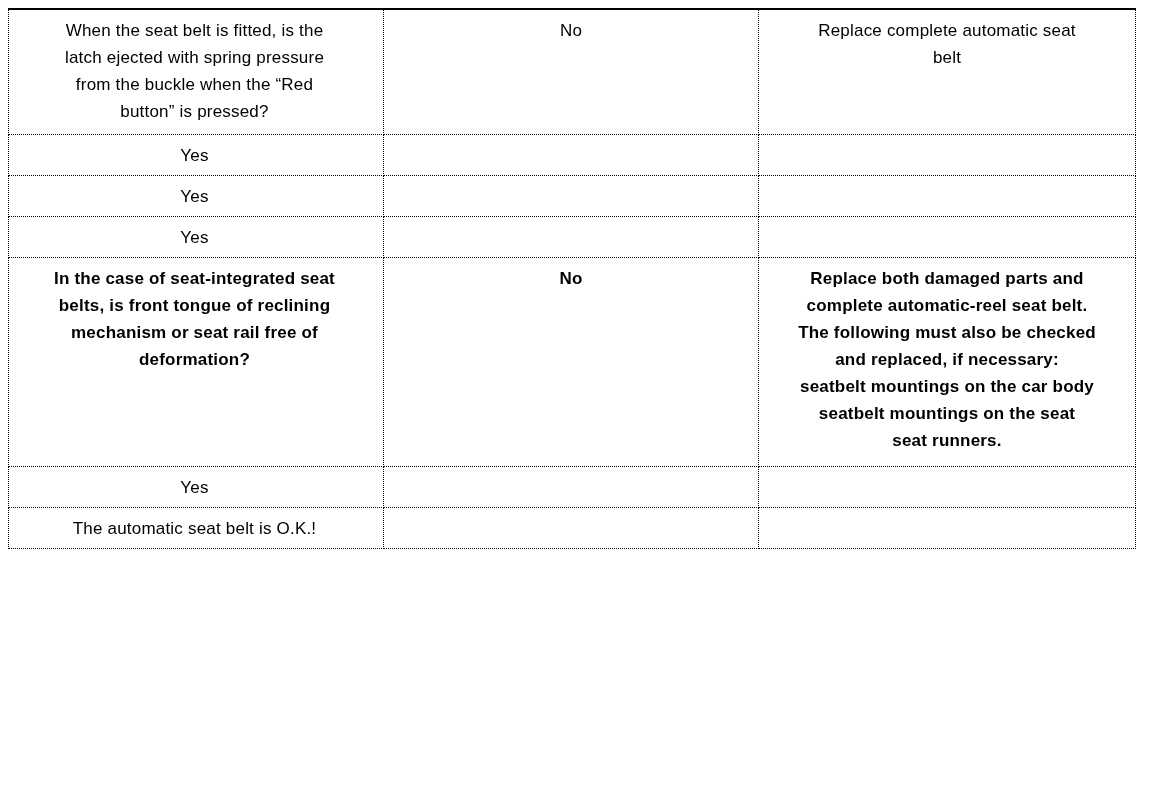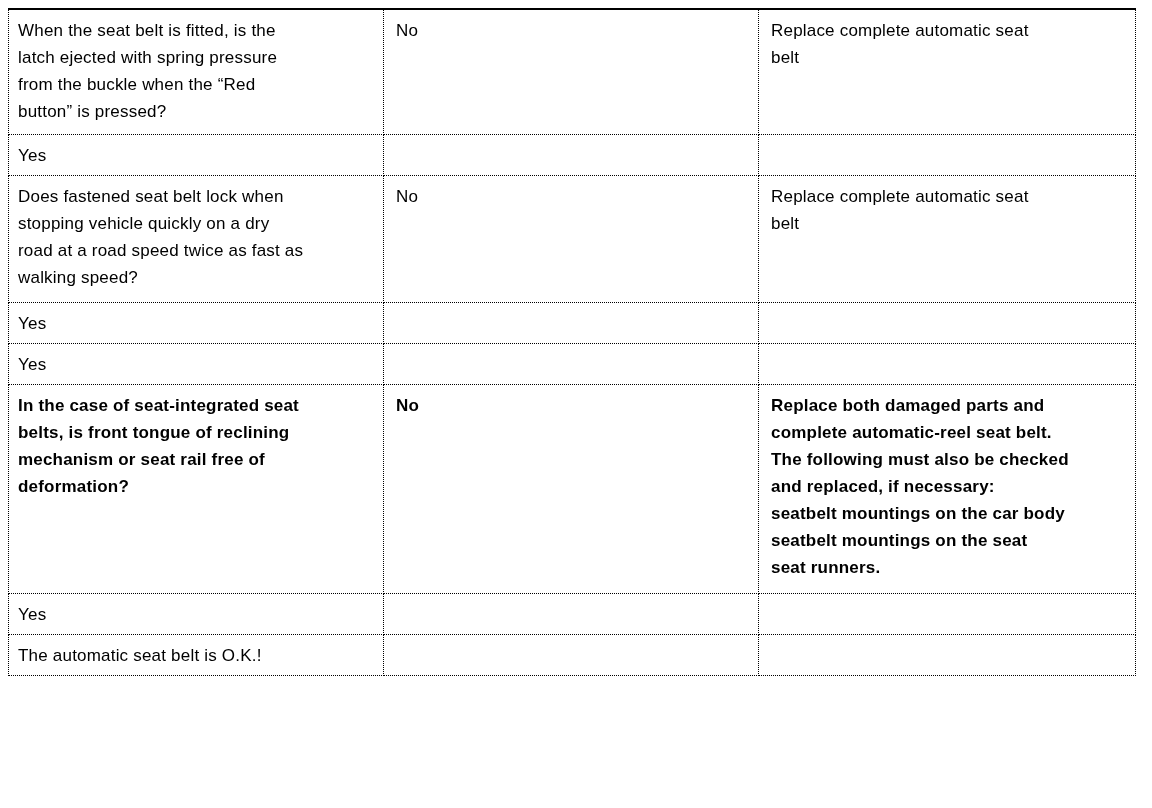--- a/index.html
+++ b/index.html
@@ -20,20 +20,21 @@
     position: absolute;
     left: 8px;
     top: 8px;
     width: 1127px;
     border-collapse: collapse;
     table-layout: fixed;
     border-top: 2px solid #000;
     border-left: 1px dotted #000;
     border-right: 1px dotted #000;
     border-bottom: 1px dotted #000;
+    text-align: center;
   }
   table.diag td {
     border: 1px dotted #000;
     vertical-align: top;
     padding: 7px 12px 6px 12px;
     font-size: 17px;
     line-height: 27px;
     color: #000;
     white-space: pre-line;
     overflow: hidden;
@@ -65,29 +66,20 @@
 button” is pressed?</td>
         <td>No</td>
         <td>Replace complete automatic seat
 belt</td>
       </tr>
       <tr class="rh-yes">
         <td class="col1">Yes</td>
         <td></td>
         <td></td>
       </tr>
-      <tr class="rh-q2">
-        <td class="col1">Does fastened seat belt lock when
-stopping vehicle quickly on a dry
-road at a road speed twice as fast as
-walking speed?</td>
-        <td>No</td>
-        <td>Replace complete automatic seat
-belt</td>
-      </tr>
       <tr class="rh-yes">
         <td class="col1">Yes</td>
         <td></td>
         <td></td>
       </tr>
       <tr class="rh-yes">
         <td class="col1">Yes</td>
         <td></td>
         <td></td>
       </tr>

